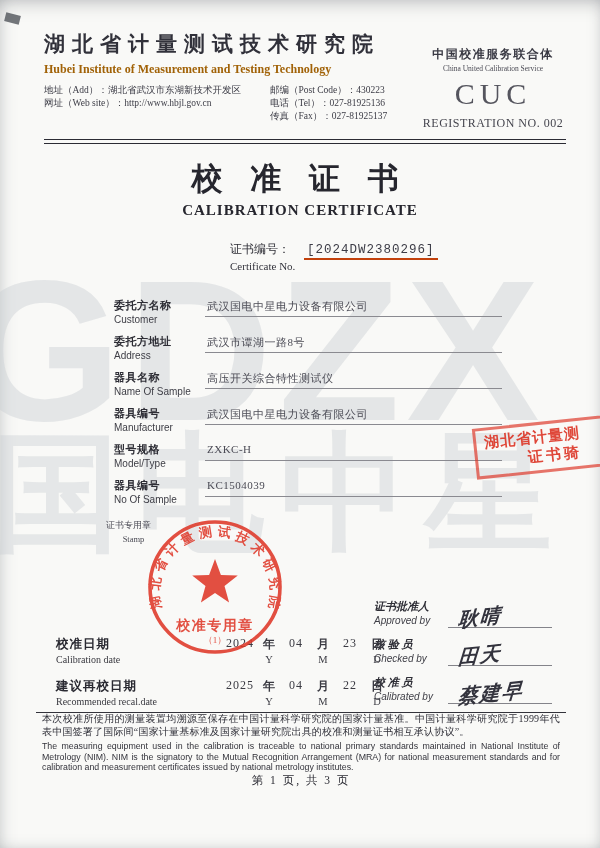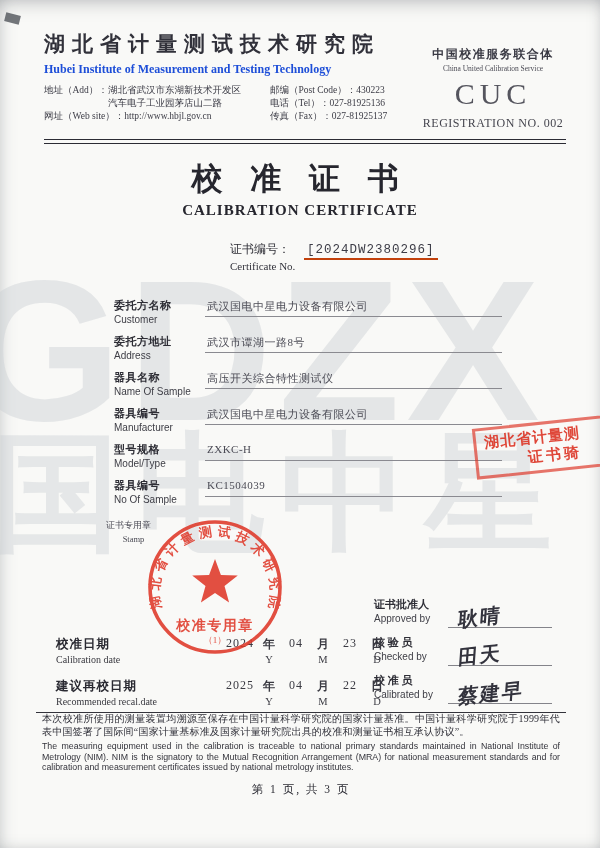--- a/index.html
+++ b/index.html
@@ -17,21 +17,21 @@
   .wm{position:absolute;left:0;top:0;width:100%;height:100%;z-index:0;pointer-events:none;overflow:hidden;}
   .wm-line1{position:absolute;left:-34px;top:236px;font-family:"Liberation Sans",sans-serif;
     font-weight:bold;font-size:200px;letter-spacing:6px;color:rgba(199,204,209,.42);}
   .wm-line2{position:absolute;left:-8px;top:408px;font-weight:bold;font-size:128px;
     letter-spacing:16px;color:rgba(199,204,209,.40);white-space:nowrap;}
   .scan-mark{position:absolute;left:5px;top:14px;width:15px;height:9px;background:#454a50;
     transform:rotate(14deg);opacity:.75;z-index:3;}
   
   .header{display:flex;justify-content:space-between;padding:30px 34px 0 44px;}
   .org-cn{font-size:21px;font-weight:bold;letter-spacing:7px;color:#31313a;white-space:nowrap;}
-  .org-en{font-size:12px;font-weight:bold;margin-top:4px;color:#1d4ed8;}
+  .org-en{font-size:12px;font-weight:bold;margin-top:4px;color:#a16207;}
   .addr{display:flex;margin-top:7px;font-size:9.5px;color:#3b3b45;line-height:13px;}
   .addr-left{width:218px;}
   .addr-right{width:150px;margin-left:8px;}
   .addr-indent{padding-left:64px;}
   .cuc{width:158px;text-align:center;padding-top:16px;}
   .cuc-cn{font-size:12px;font-weight:bold;letter-spacing:1.5px;color:#3a3a44;white-space:nowrap;}
   .cuc-en{font-size:7.5px;color:#4a4a54;margin-top:1px;}
   .cuc-logo{font-size:30px;letter-spacing:5px;color:#55555e;margin-top:4px;font-weight:normal;}
   .cuc-reg{font-size:12px;color:#45454e;margin-top:5px;letter-spacing:.5px;}
   .double-rule{margin:8px 34px 0 44px;height:3px;border-top:1.2px solid #2c2c34;border-bottom:1.2px solid #2c2c34;}
@@ -57,21 +57,21 @@
   
   .seal{position:absolute;left:145px;top:517px;width:140px;height:140px;z-index:2;opacity:.88;}
   
   .edge-stamp{position:absolute;right:-42px;top:420px;width:148px;z-index:2;
     border:3px solid rgba(222,56,41,.75);padding:3px 6px 4px 8px;transform:rotate(-6deg);
     color:#dd3829;opacity:.92;}
   .edge-stamp .l1{font-size:15px;font-weight:bold;letter-spacing:1px;white-space:nowrap;}
   .edge-stamp .l2{font-size:15px;font-weight:bold;letter-spacing:3px;padding-left:42px;white-space:nowrap;}
   
   .signoff{position:absolute;left:374px;top:597px;z-index:1;}
-  .srow{display:flex;margin-bottom:7px;align-items:flex-start;}
+  .srow{display:flex;margin-bottom:7px;align-items:center;font-style:italic;}
   .slabel{width:74px;}
   .slabel-cn{font-size:11px;font-weight:bold;color:#2e2e36;}
   .slabel-en{font-size:10px;font-family:"Liberation Sans","DejaVu Sans",sans-serif;color:#3e3e46;margin-top:1px;}
   .sline{width:104px;border-bottom:1px solid #84848a;position:relative;height:30px;}
   .signature{position:absolute;left:10px;bottom:-4px;font-size:20px;font-weight:bold;color:#33333d;
     transform:rotate(-6deg) skewX(-10deg);white-space:nowrap;letter-spacing:2px;}
   
   .dates{position:absolute;left:56px;top:636px;z-index:1;}
   .drow{display:flex;margin-bottom:13px;}
   .dlabel{width:170px;}
@@ -80,21 +80,21 @@
   .dgrid{display:inline-grid;grid-template-columns:repeat(6,auto);column-gap:9px;text-align:center;font-size:12px;color:#3a3a42;}
   .dgrid .num{font-size:12px;letter-spacing:1px;}
   .dgrid .u-cn{font-weight:bold;font-size:12px;}
   .dgrid .u-en{font-size:10.5px;color:#3a3a42;}
   .dgrid .blank{min-width:24px;}
   
   .footer{position:absolute;left:36px;right:34px;top:712px;z-index:1;border-top:1.5px solid #33333b;}
   .para-cn{font-size:10px;line-height:12.5px;color:#2f2f38;text-align:justify;letter-spacing:.2px;padding:0 6px;}
   .para-en{font-size:8.8px;line-height:10.6px;margin-top:3px;color:#33333b;text-align:justify;
     font-family:"Liberation Sans","DejaVu Sans",sans-serif;padding:0 6px;}
-  .page-num{text-align:center;margin-top:9px;font-size:11.5px;letter-spacing:2px;color:#2c2c34;}
+  .page-num{text-align:center;margin-top:0;font-size:11.5px;letter-spacing:2px;color:#2c2c34;}
 </style>
 </head>
 <body>
 
 <div class="page">
 
   <div class="wm">
     <div class="wm-line1">GDZX</div>
     <div class="wm-line2">国电中星</div>
   </div>
@@ -102,21 +102,20 @@
 
   <div class="content">
 
     <div class="header">
       <div>
         <div class="org-cn">湖北省计量测试技术研究院</div>
         <div class="org-en">Hubei Institute of Measurement and Testing Technology</div>
         <div class="addr">
           <div class="addr-left">
             <div><span>地址（Add）：</span><span>湖北省武汉市东湖新技术开发区</span></div>
-            <div class="addr-indent">汽车电子工业园茅店山二路</div>
             <div><span>网址（Web site）：</span><span>http://www.hbjl.gov.cn</span></div>
           </div>
           <div class="addr-right">
             <div><span>邮编（Post Code）：</span><span>430223</span></div>
             <div><span>电话（Tel）：</span><span>027-81925136</span></div>
             <div><span>传真（Fax）：</span><span>027-81925137</span></div>
           </div>
         </div>
       </div>
       <div class="cuc">

